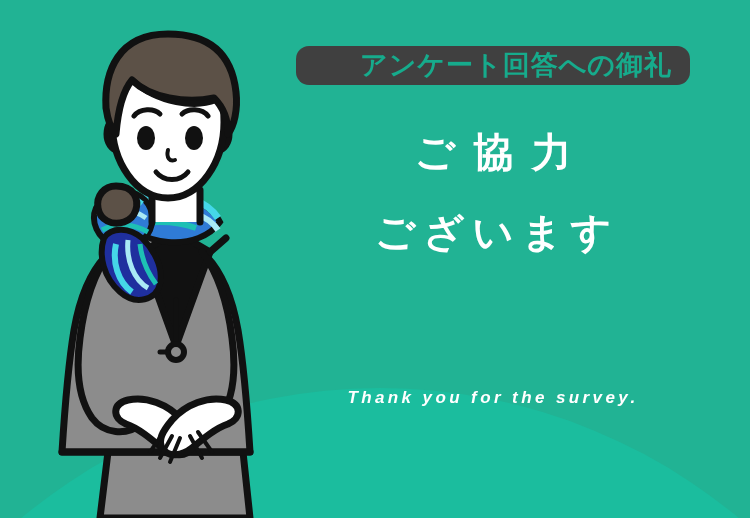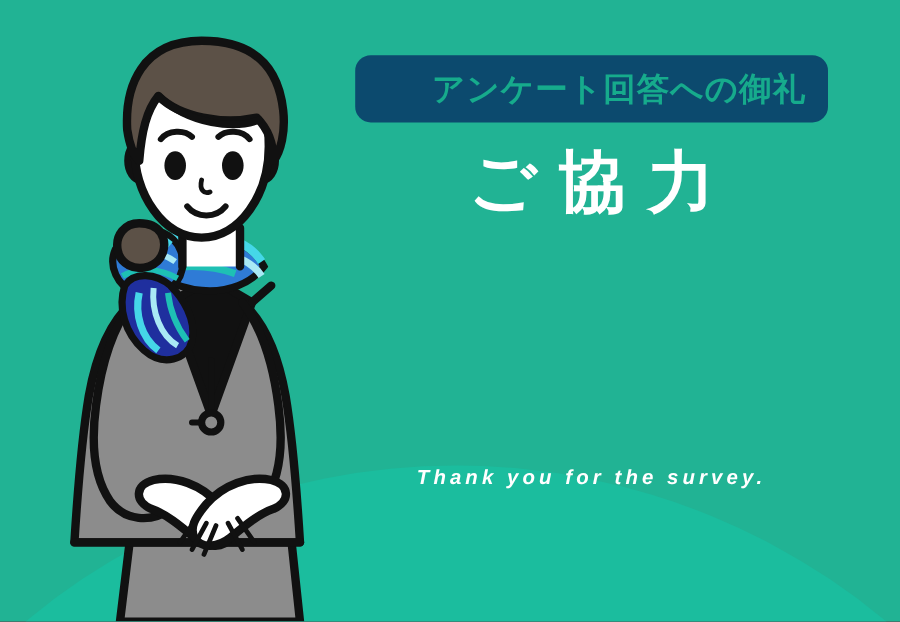--- a/index.html
+++ b/index.html
@@ -26,22 +26,22 @@
     background: #1bbd9e;
     border-radius: 50% 50% 0 0 / 100% 100% 0 0;
   }
 
   
   .badge {
     position: absolute;
     left: 296px;
     top: 46px;
     width: 394px;
-    height: 56px;
-    background: #0c4a6e;
+    height: 39px;
+    background: #404040;
     border-radius: 13px;
     display: flex;
     align-items: center;
     justify-content: center;
     box-sizing: border-box;
     padding-left: 46px;
   }
   .badge-text {
     color: #16ab8c;
     font-size: 27px;
@@ -54,21 +54,21 @@
   
   .headline {
     position: absolute;
     left: 296px;
     top: 112px;
     width: 394px;
     text-align: center;
     color: #ffffff;
   }
   .hl-line {
-    font-size: 56px;
+    font-size: 40px;
     font-weight: bold;
     line-height: 80px;
     letter-spacing: 5px;
     white-space: nowrap;
   }
   .hl-line.l1 { letter-spacing: 18px; padding-left: 18px; }
   .hl-line.l2 { letter-spacing: 8px;  padding-left: 8px; }
   .hl-line.l3 { letter-spacing: 8px;  padding-left: 8px; }
 
   .subtitle {
@@ -244,17 +244,18 @@
       </g>
     </svg>
   </div>
 
   <div class="badge">
     <span class="badge-text">アンケート回答への御礼</span>
   </div>
 
   <div class="headline">
     <div class="hl-line l1">ご協力</div>
+    <div class="hl-line l3">ございます</div>
   </div>
 
   <div class="subtitle">Thank you for the survey.</div>
 
 </div>
 
 </body></html>

